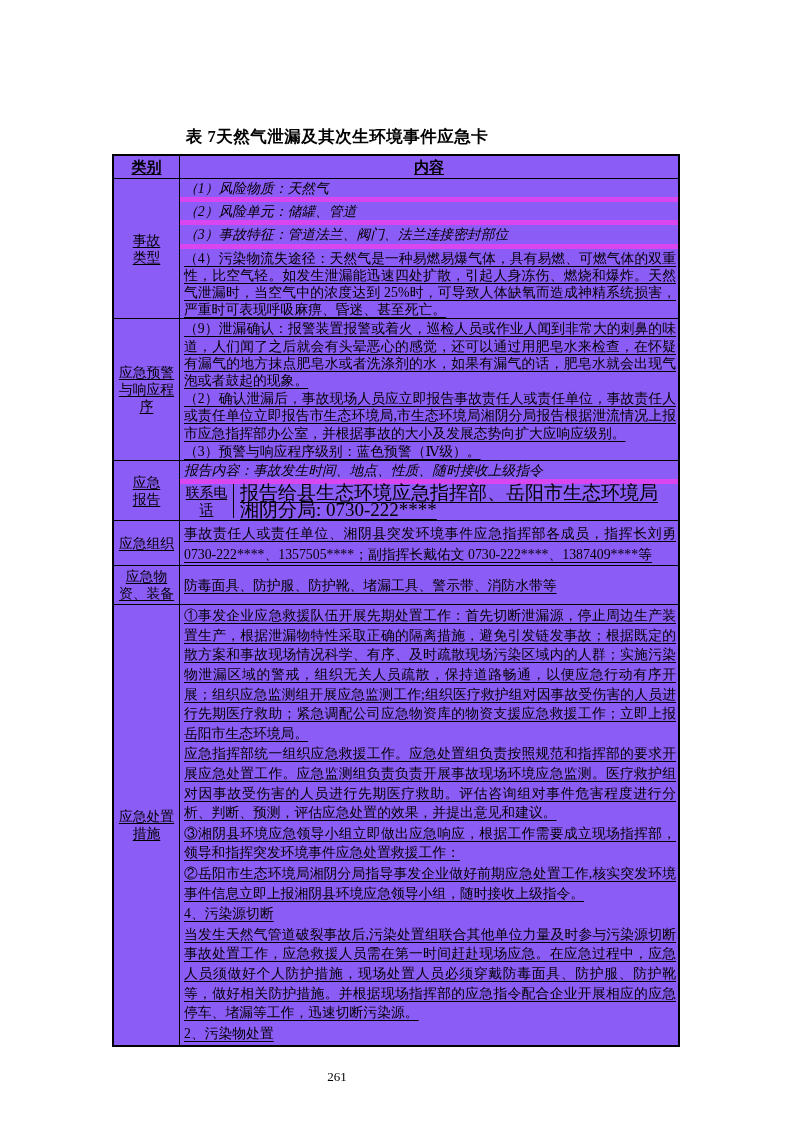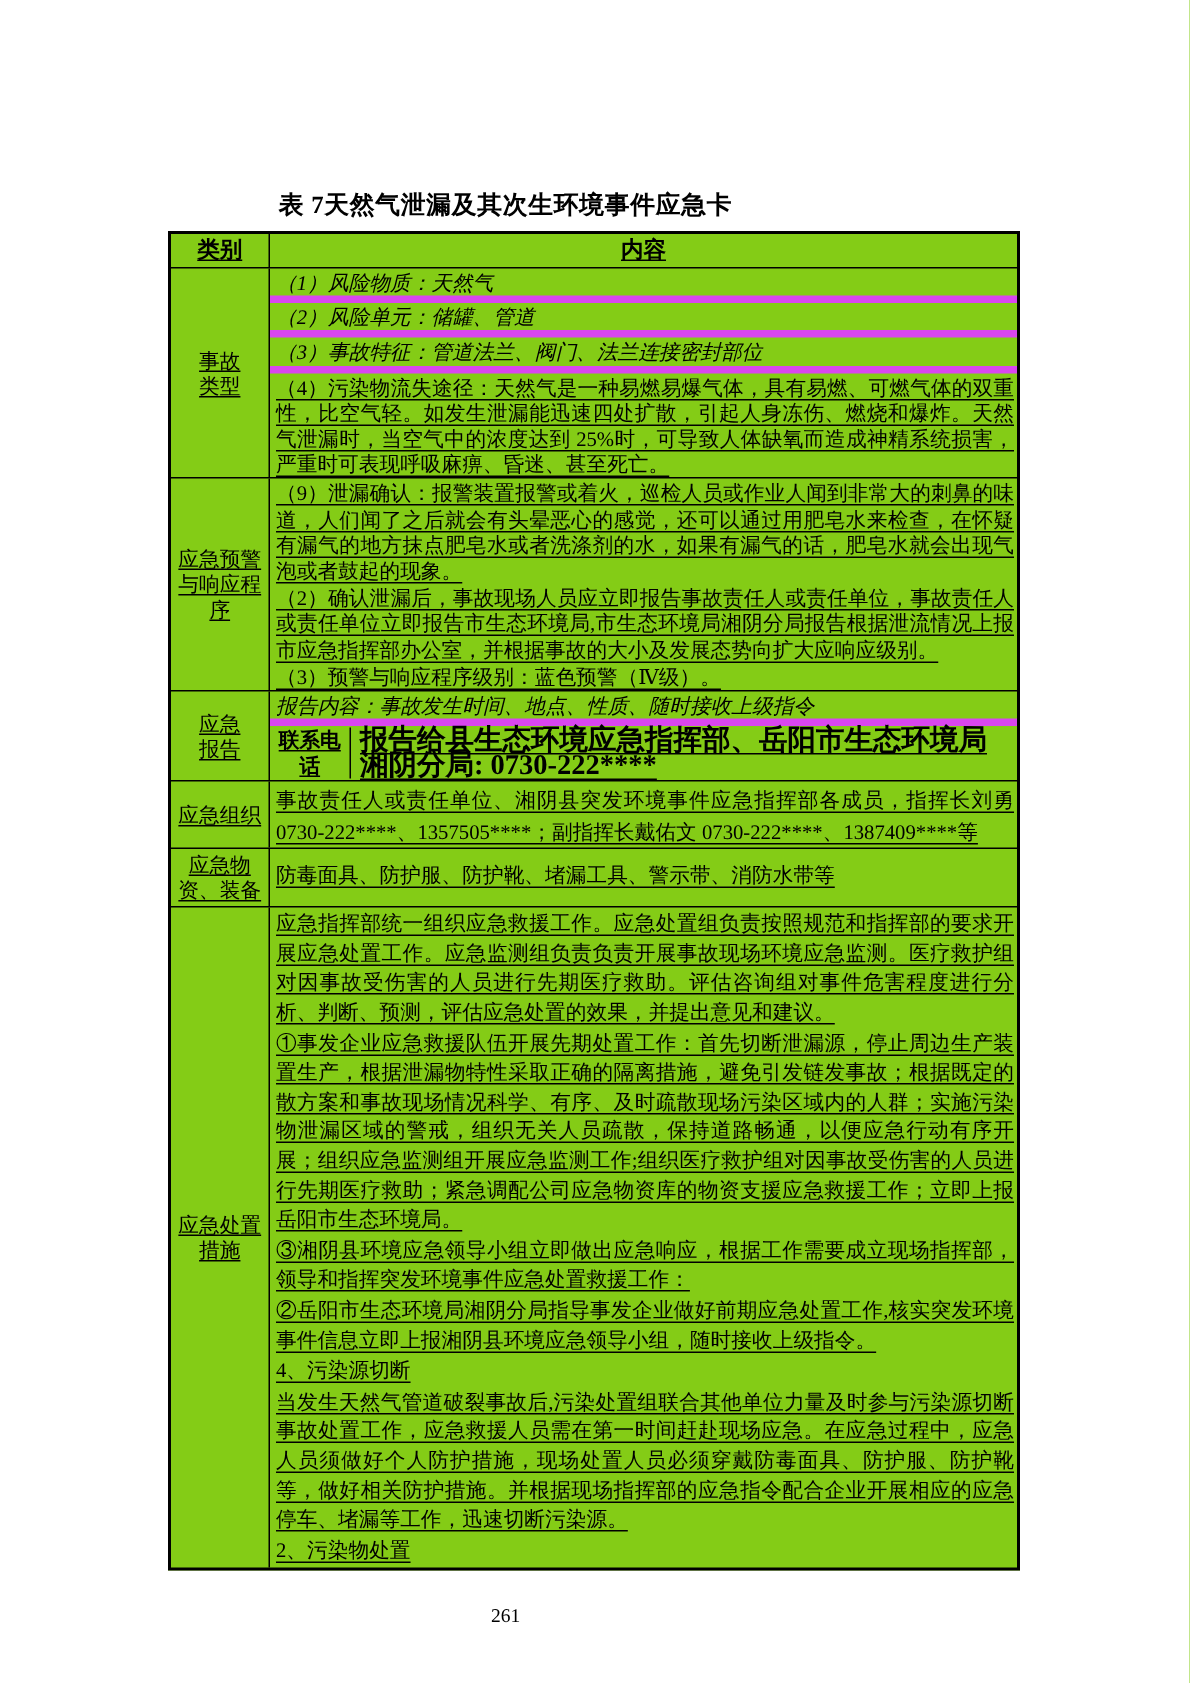--- a/index.html
+++ b/index.html
@@ -16,21 +16,21 @@
     font-size:16.5px;
     font-weight:bold;
     letter-spacing:0.5px;
   }
 
   .card-table {
     width:568px;
     margin:6px 0 0 112px;
     border:2px solid #000;
     box-sizing:border-box;
-    background:#84cc16;
+    background:#8b5cf6;
   }
   .tr { display:flex; align-items:stretch; border-bottom:1px solid #000; }
   .tr:last-child { border-bottom:0; }
 
   .lcell {
     flex:0 0 66px; width:66px; box-sizing:border-box;
     border-right:1px solid #000;
     display:flex; align-items:center; justify-content:center;
     text-align:center; white-space:pre-line;
     font-size:13.8px; line-height:17px;
@@ -49,39 +49,39 @@
   .header-row .hcon { flex:1; }
 
   .item, .para, .subhead {
     margin:0; font-size:13.8px; line-height:17.2px;
     padding:1px 2px 0 4px; text-align:justify;
   }
   .item.sep { border-bottom:5px solid #d946ef; text-decoration:none;font-style:italic; }
   .para { text-decoration:underline; text-underline-offset:2.5px; }
   .subhead { text-align:left; text-decoration:underline; text-underline-offset:2.5px; }
 
-  .contact { display:flex; min-height:36px; align-items:center;font-weight:bold; }
+  .contact { display:flex; min-height:36px; align-items:flex-start; }
   .contact-label {
     flex:0 0 54px; width:54px; box-sizing:border-box;
     border-right:1px solid #000;
     display:flex; align-items:center; justify-content:center;
     text-align:center; white-space:pre-line;
     font-size:13.8px; line-height:17px;
     text-decoration:underline; text-underline-offset:2px;
   }
   .contact-info {
     flex:1; display:flex; align-items:center;
     font-size:19px; line-height:17px;
     padding:0 2px 0 6px;
     text-decoration:underline; text-underline-offset:2.5px;
   }
 
   .org-text { line-height:21px; padding-top:2px; }
 
-  .supplies-ccell { display:flex; align-items:center; min-height:34px;font-family:Liberation Mono, monospace; }
+  .supplies-ccell { display:flex; align-items:center; min-height:34px; }
   .supplies-text { width:100%; }
 
   .disposal-ccell { padding-bottom:2px; }
   .disposal-ccell .para, .disposal-ccell .subhead { line-height:19.6px; }
 
   .page-number {
     text-align:center; margin-top:22px;
     font-size:13px;
   }
 </style>
@@ -146,22 +146,22 @@
 资、装备</div>
       <div class="ccell supplies-ccell">
         <p class="para supplies-text">防毒面具、防护服、防护靴、堵漏工具、警示带、消防水带等</p>
       </div>
     </div>
 
     <div class="tr">
       <div class="lcell">应急处置
 措施</div>
       <div class="ccell disposal-ccell">
+        <p class="para">①事发企业应急救援队伍开展先期处置工作：首先切断泄漏源，停止周边生产装置生产，根据泄漏物特性采取正确的隔离措施，避免引发链发事故；根据既定的散方案和事故现场情况科学、有序、及时疏散现场污染区域内的人群；实施污染物泄漏区域的警戒，组织无关人员疏散，保持道路畅通，以便应急行动有序开展；组织应急监测组开展应急监测工作;组织医疗救护组对因事故受伤害的人员进行先期医疗救助；紧急调配公司应急物资库的物资支援应急救援工作；立即上报岳阳市生态环境局。</p>
         <p class="para">应急指挥部统一组织应急救援工作。应急处置组负责按照规范和指挥部的要求开展应急处置工作。应急监测组负责负责开展事故现场环境应急监测。医疗救护组对因事故受伤害的人员进行先期医疗救助。评估咨询组对事件危害程度进行分析、判断、预测，评估应急处置的效果，并提出意见和建议。</p>
-        <p class="para">①事发企业应急救援队伍开展先期处置工作：首先切断泄漏源，停止周边生产装置生产，根据泄漏物特性采取正确的隔离措施，避免引发链发事故；根据既定的散方案和事故现场情况科学、有序、及时疏散现场污染区域内的人群；实施污染物泄漏区域的警戒，组织无关人员疏散，保持道路畅通，以便应急行动有序开展；组织应急监测组开展应急监测工作;组织医疗救护组对因事故受伤害的人员进行先期医疗救助；紧急调配公司应急物资库的物资支援应急救援工作；立即上报岳阳市生态环境局。</p>
         <p class="para">③湘阴县环境应急领导小组立即做出应急响应，根据工作需要成立现场指挥部，领导和指挥突发环境事件应急处置救援工作：</p>
         <p class="para">②岳阳市生态环境局湘阴分局指导事发企业做好前期应急处置工作,核实突发环境事件信息立即上报湘阴县环境应急领导小组，随时接收上级指令。</p>
         <p class="subhead">4、污染源切断</p>
         <p class="para">当发生天然气管道破裂事故后,污染处置组联合其他单位力量及时参与污染源切断事故处置工作，应急救援人员需在第一时间赶赴现场应急。在应急过程中，应急人员须做好个人防护措施，现场处置人员必须穿戴防毒面具、防护服、防护靴等，做好相关防护措施。并根据现场指挥部的应急指令配合企业开展相应的应急停车、堵漏等工作，迅速切断污染源。</p>
         <p class="subhead">2、污染物处置</p>
       </div>
     </div>
 
   </div>
 

